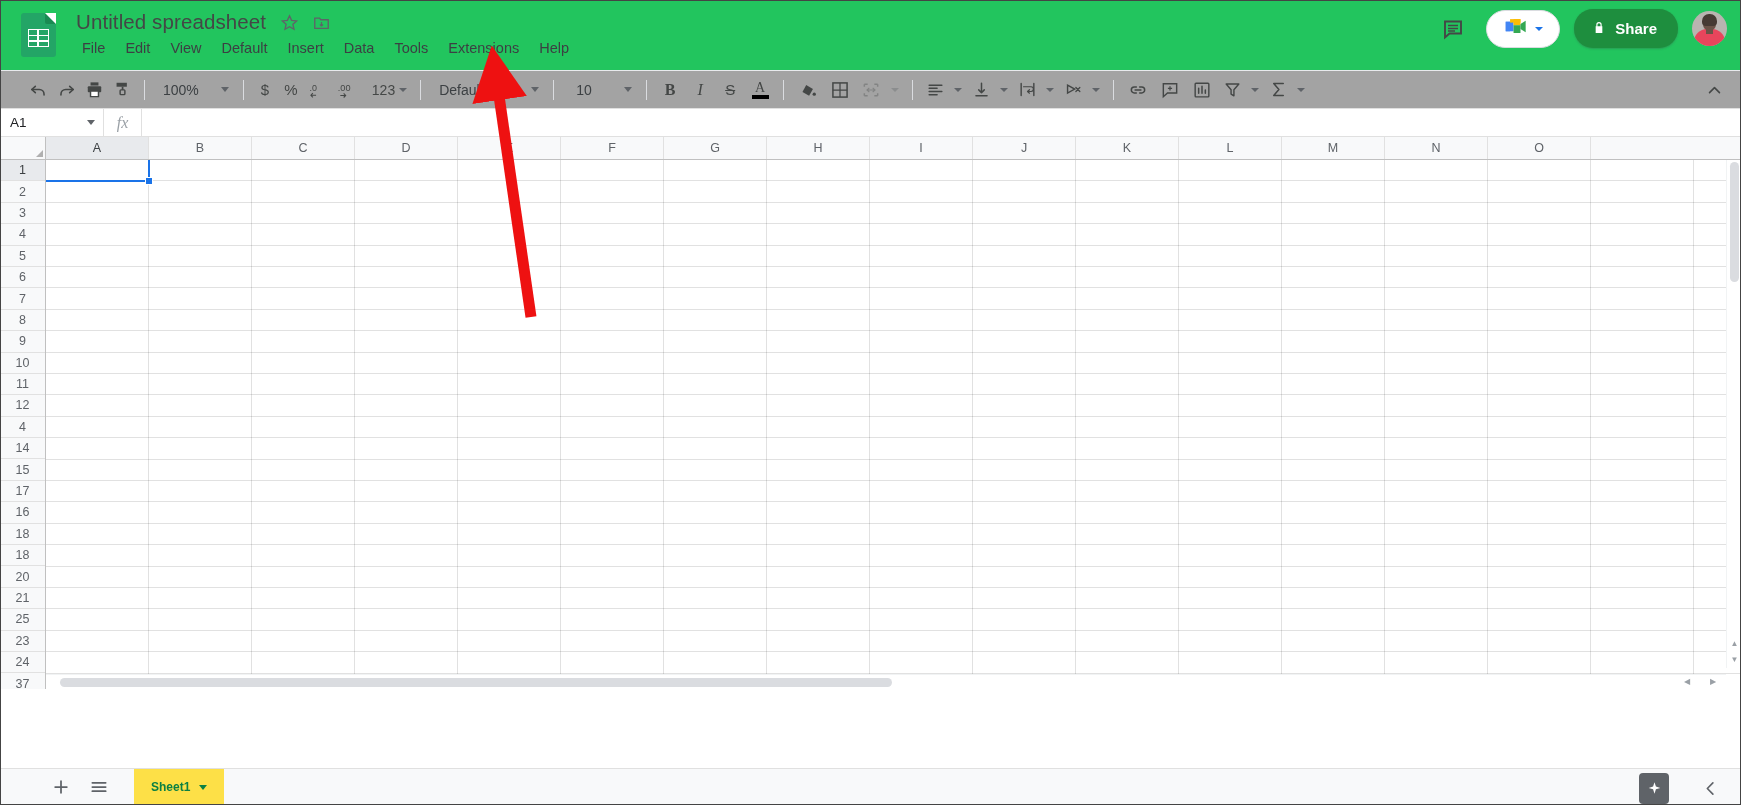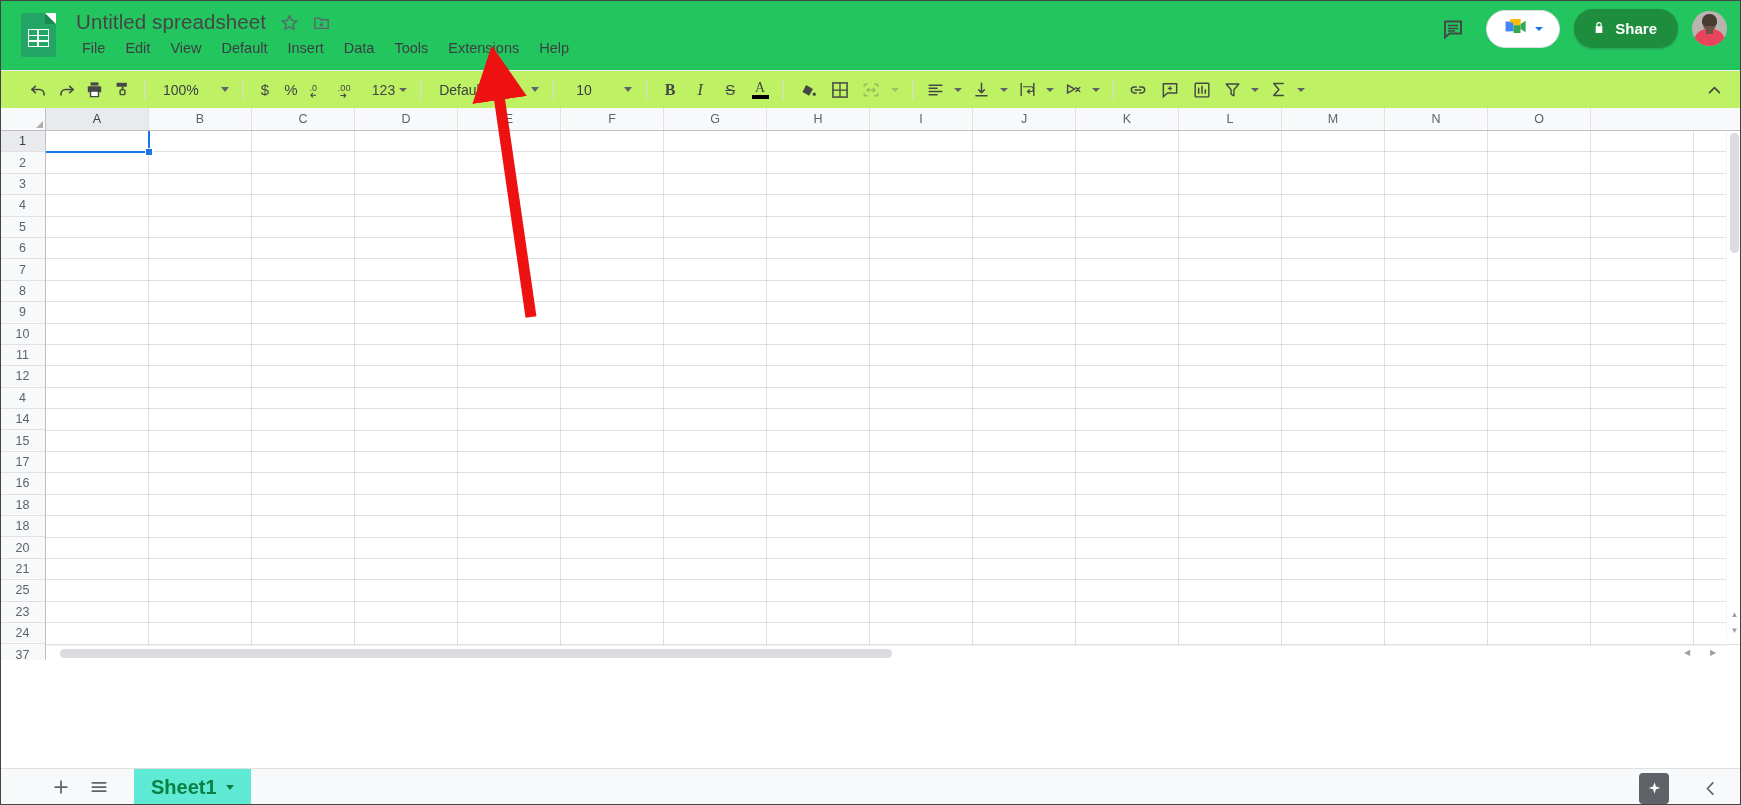--- a/index.html
+++ b/index.html
@@ -165,21 +165,21 @@
 
   
   .toolbar {
     position: relative;
     height: 38px;
     display: flex;
     align-items: center;
     padding-left: 24px;
     gap: 0px;
     border-top: 1px solid #e8eaed;
-    background: #bef264;
+    background: #a3a3a3;
   }
   .tb-btn {
     height: 28px; min-width: 28px;
     padding: 0 4px;
     display: flex; align-items: center; justify-content: center;
     border-radius: 4px;
     color: #444746;
     cursor: pointer;
     font-size: 14px;
   }
@@ -431,26 +431,26 @@
   }
   .bb-btn {
     width: 34px; height: 34px;
     display: flex; align-items: center; justify-content: center;
     color: #5f6368;
     cursor: pointer;
     margin-right: 4px;
   }
   .sheet-tab {
     height: 37px;
-    background: #5eead4;
+    background: #fde047;
     display: flex; align-items: center;
     gap: 9px;
     padding: 0 17px;
     margin-left: 14px;
-    font-size: 20px;
+    font-size: 12px;
     color: #0b8043;
     font-weight: bold;
     cursor: pointer;
   }
   .sheet-tab .caret { border-top-color: #0b8043; }
   .bb-right {
     position: absolute;
     right: 16px; bottom: 1px;
     display: flex; align-items: center;
     gap: 26px;
@@ -758,20 +758,30 @@
       <span class="caret sm"></span>
     </div>
 
     <div class="tb-collapse">
       <svg width="17" height="17" viewBox="0 0 24 24" fill="none" stroke="#444746" stroke-width="2.2" stroke-linecap="round" stroke-linejoin="round">
         <path d="M5 15l7-7 7 7"></path>
       </svg>
     </div>
   </div>
 
+  <div class="formula-bar">
+    <div class="name-box">
+      <span>A1</span>
+      <span class="caret"></span>
+    </div>
+    <div class="fx-box">
+      <span>fx</span>
+    </div>
+    <div class="formula-input"></div>
+  </div>
 
   <div class="grid-wrap">
 
     <div class="colhead-row">
       <div class="corner-cell"></div>
       <div class="col-cell active">A</div>
       <div class="col-cell">B</div>
       <div class="col-cell">C</div>
       <div class="col-cell">D</div>
       <div class="col-cell">E</div>

